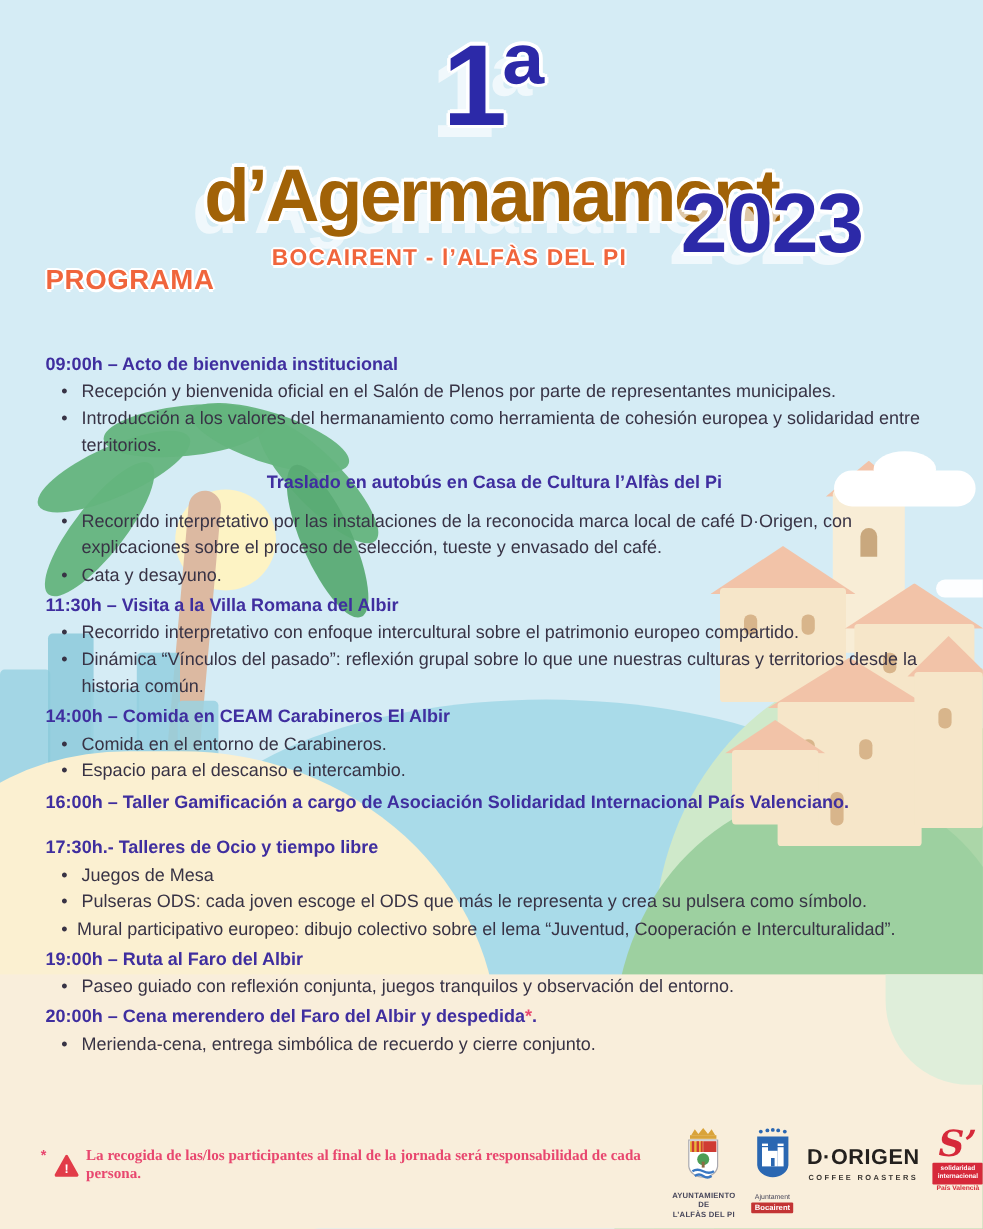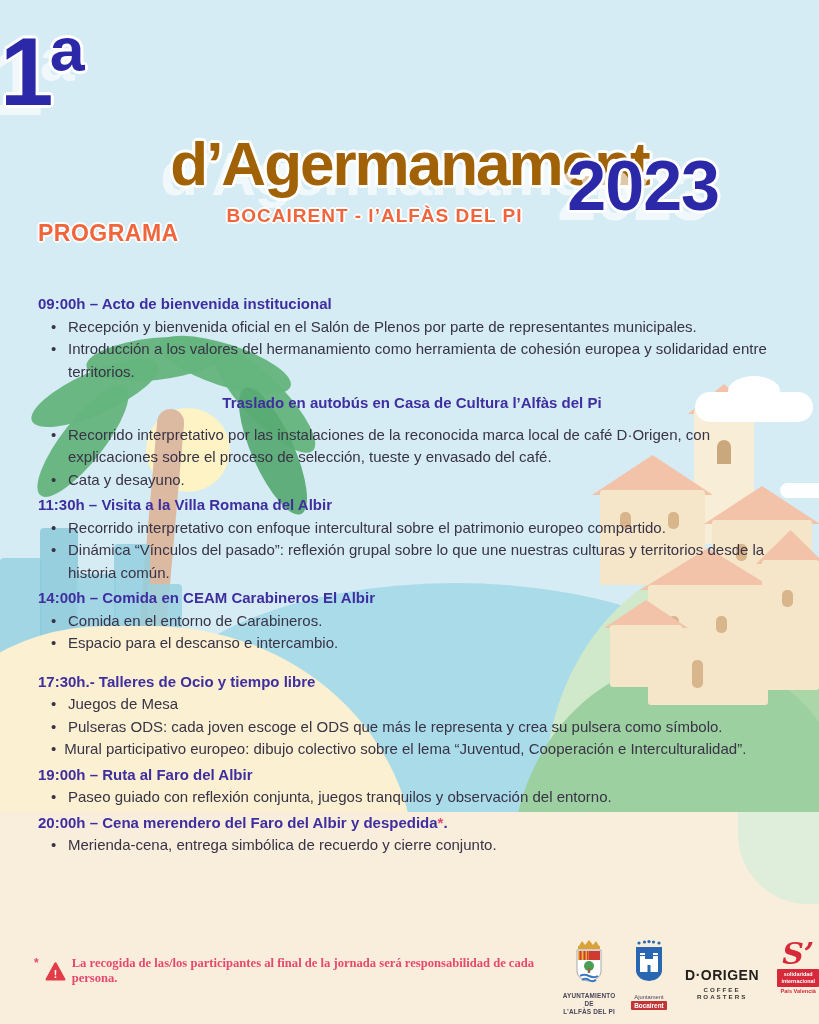--- a/index.html
+++ b/index.html
@@ -62,21 +62,21 @@
   .c1{left:695px;top:392px;width:118px;height:30px;}
   .c1b{left:728px;top:376px;width:52px;height:30px;border-radius:50%;background:#fff;}
   .c2{left:780px;top:483px;width:50px;height:15px;background:rgba(255,255,255,.95);}
   
   .titlewrap{position:absolute;left:0;top:26px;width:819px;z-index:2;text-align:center;}
   .outline{
     text-shadow:3px 0 0 #fff,-3px 0 0 #fff,0 3px 0 #fff,0 -3px 0 #fff,
       2px 2px 0 #fff,-2px -2px 0 #fff,2px -2px 0 #fff,-2px 2px 0 #fff,
       -10px 10px 0 rgba(255,255,255,.65);
   }
-  .trow1{display:flex;justify-content:center;align-items:flex-start;gap:16px;flex-direction:column;}
+  .trow1{display:flex;justify-content:center;align-items:flex-start;gap:16px;}
   .one{font-size:96px;line-height:.95;font-weight:bold;color:#2c29a8;letter-spacing:-4px;}
   .tmain{font-size:62px;line-height:1.0;font-weight:bold;color:#1b6cc3;letter-spacing:-2px;margin-top:14px;}
   .trow2{font-size:62px;line-height:1.0;font-weight:bold;color:#a16207;letter-spacing:-2px;margin-top:16px;}
   .subrow{margin-top:10px;font-size:19px;font-weight:bold;color:#f0653c;letter-spacing:1px;padding-right:70px;}
   .year{position:absolute;right:100px;top:146px;font-size:70px;font-weight:bold;color:#2c29a8;letter-spacing:-1px;z-index:2;}
   .proglabels{position:absolute;left:38px;top:220px;z-index:2;color:#f0653c;font-weight:bold;font-size:23px;letter-spacing:.5px;}
   .proglabels .l2{margin-top:8px;}
   .outline-s{text-shadow:2px 0 0 #fff,-2px 0 0 #fff,0 2px 0 #fff,0 -2px 0 #fff,1px 1px 0 #fff,-1px -1px 0 #fff,1px -1px 0 #fff,-1px 1px 0 #fff;}
   
   .schedule{position:absolute;left:38px;top:290px;width:748px;z-index:2;
@@ -93,21 +93,21 @@
   .footnote{position:absolute;left:34px;top:956px;width:520px;z-index:2;display:flex;align-items:center;gap:6px;}
   .fn-ast{color:#e8476f;font-size:12px;font-weight:bold;align-self:flex-start;}
   .fn-text{color:#e8476f;font-size:12.6px;font-weight:bold;line-height:1.2;font-family:Liberation Serif, serif;}
   
   .logos{position:absolute;left:558px;top:940px;z-index:2;display:flex;align-items:flex-start;gap:11px;}
   .logo{display:flex;flex-direction:column;align-items:center;}
   .cap{font-size:6.4px;color:#47465a;font-weight:bold;text-align:center;line-height:1.25;margin-top:2px;letter-spacing:.2px;}
   .boc-cap1{font-size:5.8px;color:#47465a;margin-top:2px;}
   .boc-cap2{font-size:6.4px;color:#fff;background:#c33434;font-weight:bold;padding:1px 3px;border-radius:1px;margin-top:1px;}
   .dorigen{margin-top:14px;}
-  .do-title{font-size:14px;font-weight:bold;color:#23201e;letter-spacing:.5px;margin-top:13px;}
+  .do-title{font-size:18px;font-weight:bold;color:#23201e;letter-spacing:.5px;}
   .do-sub{font-size:6.2px;letter-spacing:2px;color:#3a3632;font-weight:bold;text-align:center;margin-top:3px;}
   .sipv .mark{font-size:30px;font-weight:bold;font-style:italic;color:#d6293a;line-height:.9;font-family:"DejaVu Serif",serif;}
   .sipv-box{background:#d6293a;color:#fff;font-size:5.4px;font-weight:bold;text-align:center;line-height:1.3;padding:2px 4px;border-radius:1px;margin-top:2px;}
   .sipv-cap{font-size:5.6px;color:#d6293a;font-weight:bold;margin-top:1px;}
 </style>
 </head>
 <body>
 
 <div class="decor">
   <div class="sun"></div>
@@ -178,20 +178,21 @@
     <div class="bl"><span class="dot">•</span>Introducción a los valores del hermanamiento como herramienta de cohesión europea y solidaridad entre territorios.</div>
     <div class="note">Traslado en autobús en Casa de Cultura l’Alfàs del Pi</div>
     <div class="bl"><span class="dot">•</span>Recorrido interpretativo por las instalaciones de la reconocida marca local de café D·Origen, con explicaciones sobre el proceso de selección, tueste y envasado del café.</div>
     <div class="bl"><span class="dot">•</span>Cata y desayuno.</div>
     <div class="sh">11:30h – Visita a la Villa Romana del Albir</div>
     <div class="bl"><span class="dot">•</span>Recorrido interpretativo con enfoque intercultural sobre el patrimonio europeo compartido.</div>
     <div class="bl"><span class="dot">•</span>Dinámica “Vínculos del pasado”: reflexión grupal sobre lo que une nuestras culturas y territorios desde la historia común.</div>
     <div class="sh">14:00h – Comida en CEAM Carabineros El Albir</div>
     <div class="bl"><span class="dot">•</span>Comida en el entorno de Carabineros.</div>
     <div class="bl"><span class="dot">•</span>Espacio para el descanso e intercambio.</div>
+    <div class="sh">16:00h – Taller Gamificación a cargo de Asociación Solidaridad Internacional País Valenciano.</div>
     <div class="sh gap">17:30h.- Talleres de Ocio y tiempo libre</div>
     <div class="bl"><span class="dot">•</span>Juegos de Mesa</div>
     <div class="bl"><span class="dot">•</span>Pulseras ODS: cada joven escoge el ODS que más le representa y crea su pulsera como símbolo.</div>
     <div class="bl nohang"><span class="dot">•</span>Mural participativo europeo: dibujo colectivo sobre el lema “Juventud, Cooperación e Interculturalidad”.</div>
     <div class="sh">19:00h – Ruta al Faro del Albir</div>
     <div class="bl"><span class="dot">•</span>Paseo guiado con reflexión conjunta, juegos tranquilos y observación del entorno.</div>
     <div class="sh">20:00h – Cena merendero del Faro del Albir y despedida<span class="ast">*</span>.</div>
     <div class="bl"><span class="dot">•</span>Merienda-cena, entrega simbólica de recuerdo y cierre conjunto.</div>
   </div>
 

